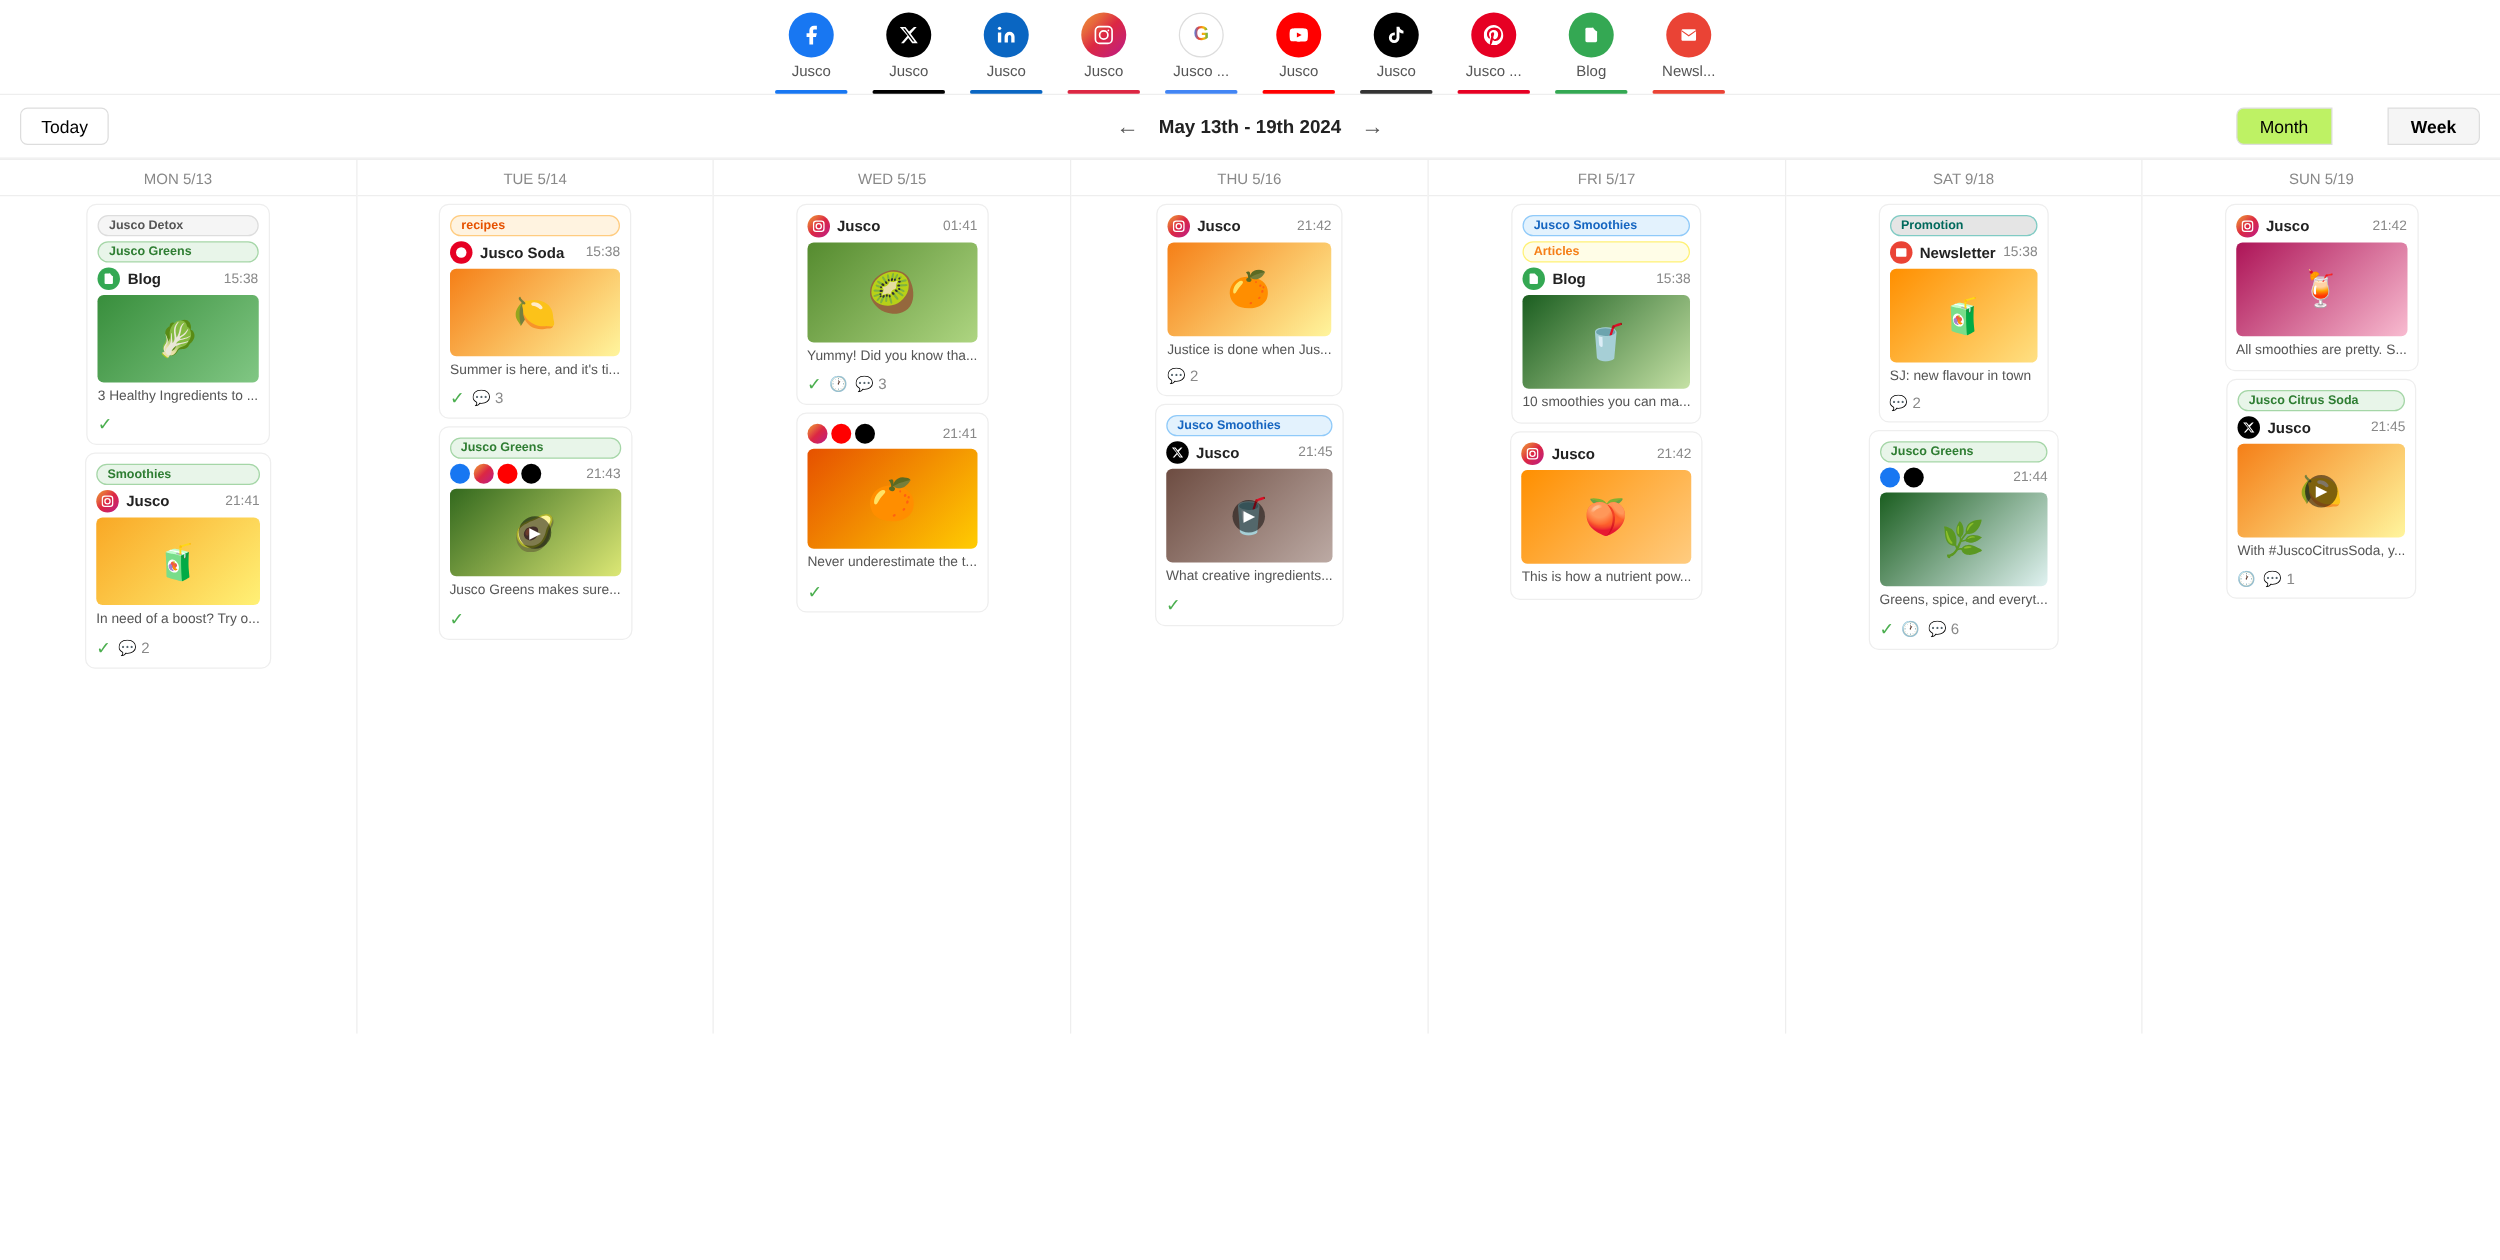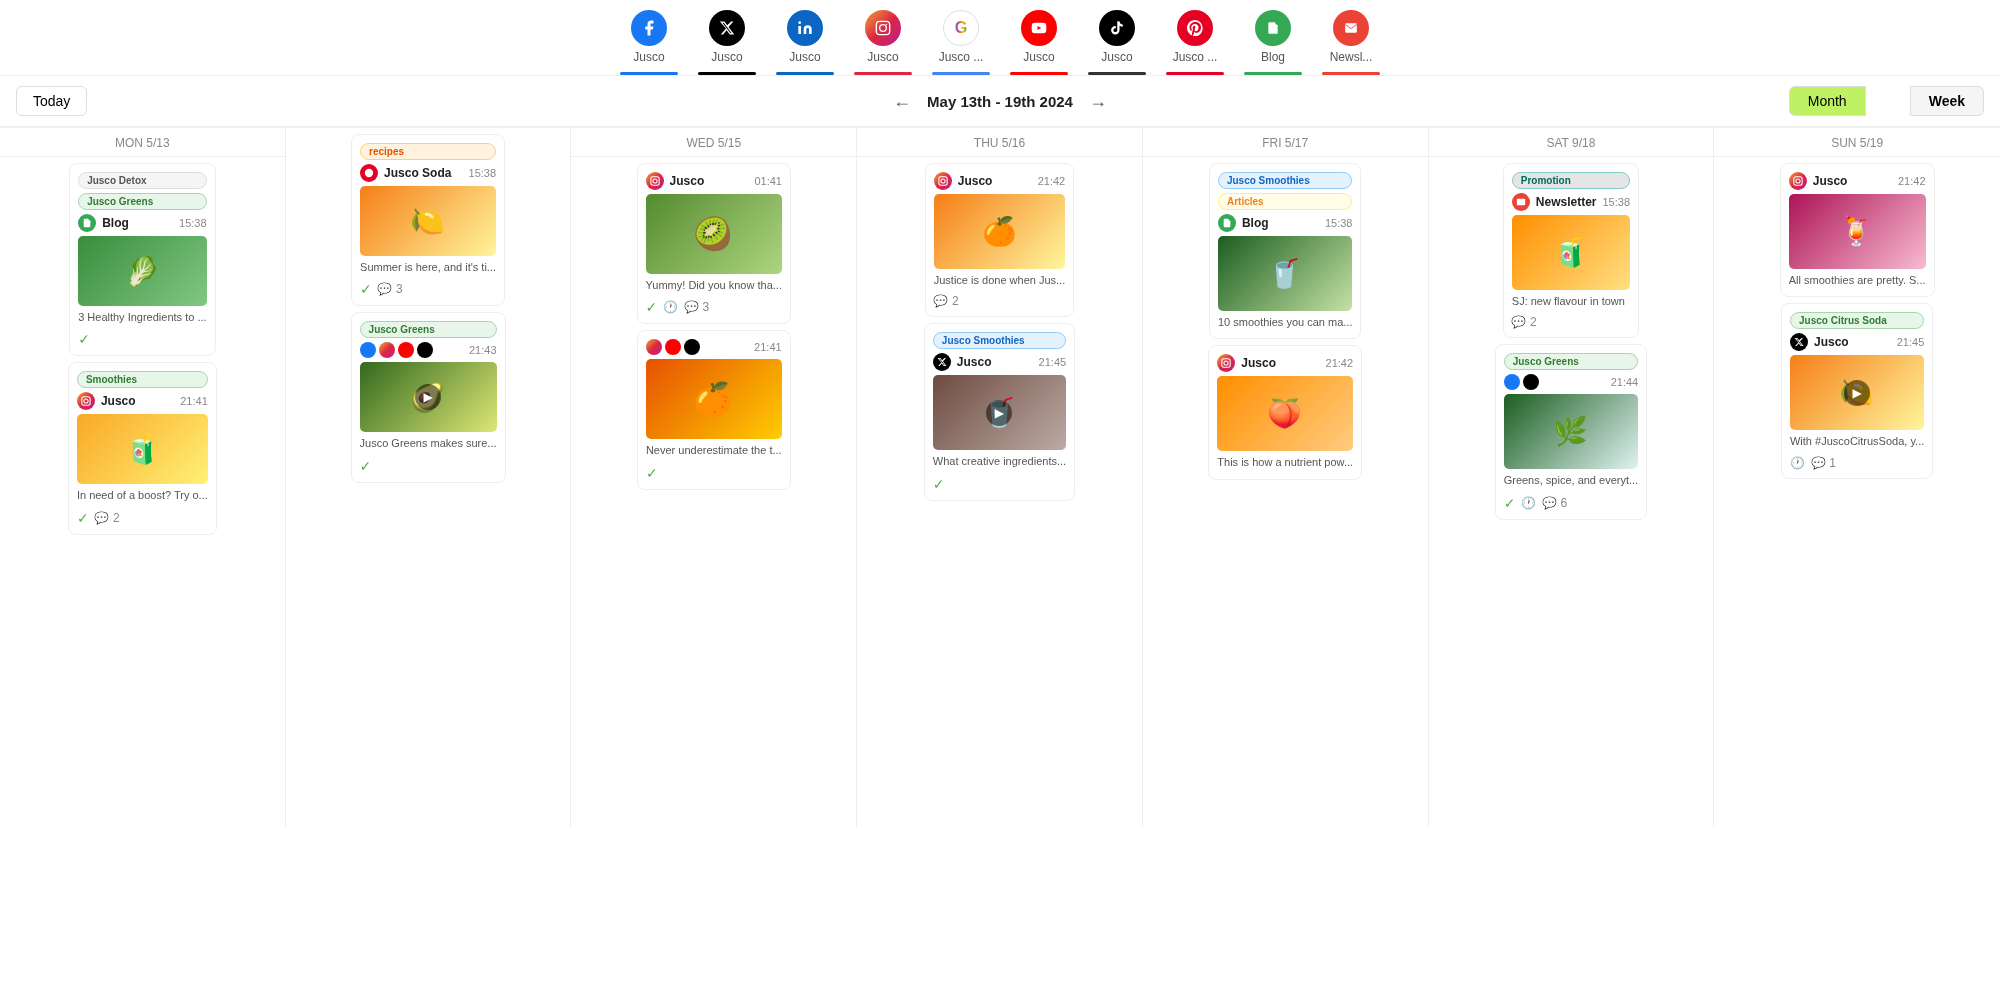--- a/index.html
+++ b/index.html
@@ -245,20 +245,21 @@
         <div class="card-text">In need of a boost? Try o...</div>
         <div class="card-footer">
           <span class="icon-check">✓</span>
           <span style="font-size:12px;color:#888;">💬 2</span>
         </div>
       </div>
     </div>
   </div>
 
   <div class="day-col">
+    <div class="day-header">TUE 5/14</div>
     <div class="day-content">
 
       <div class="card">
         <span class="tag tag-orange">recipes</span>
         <div class="card-header">
           <div class="card-platform-icon pi">
               <svg width="10" height="10" viewBox="0 0 24 24" fill="white">
                 <circle cx="12" cy="12" r="10"></circle>
               </svg>
             </div>

